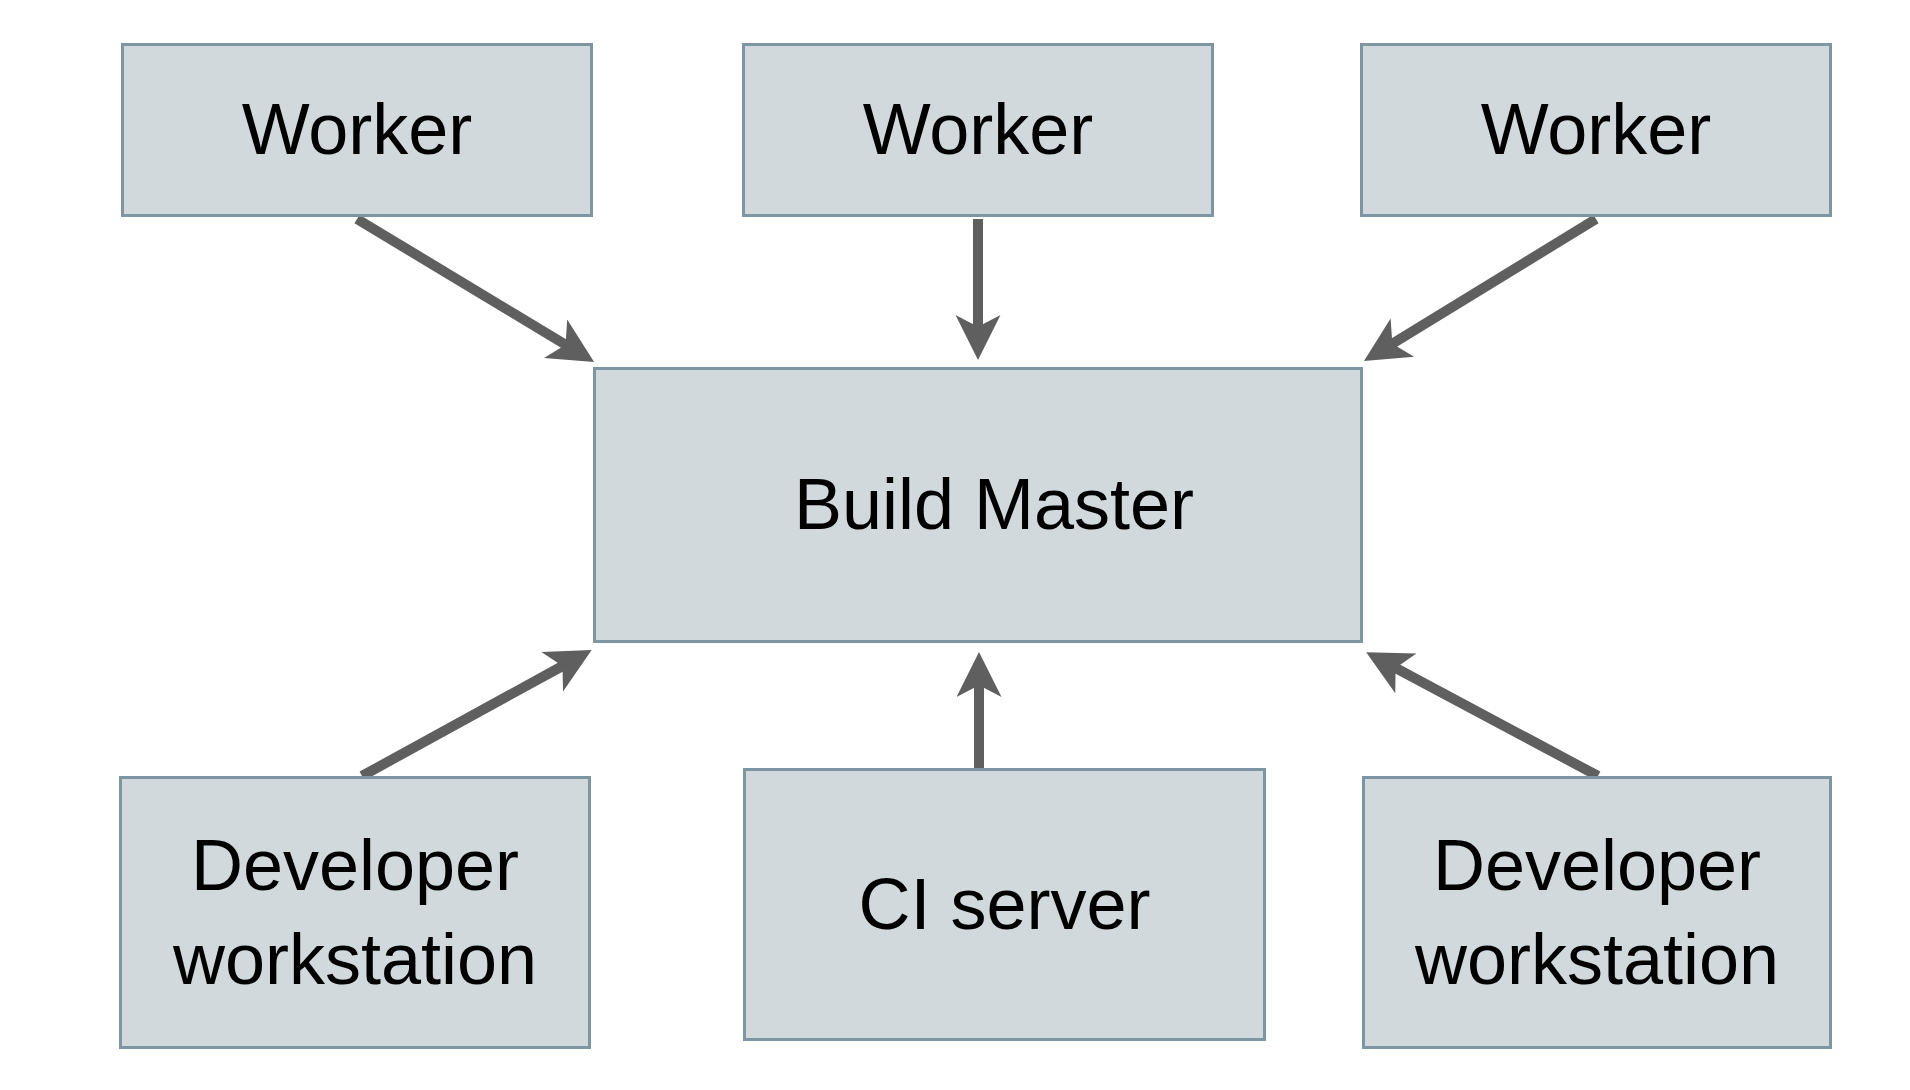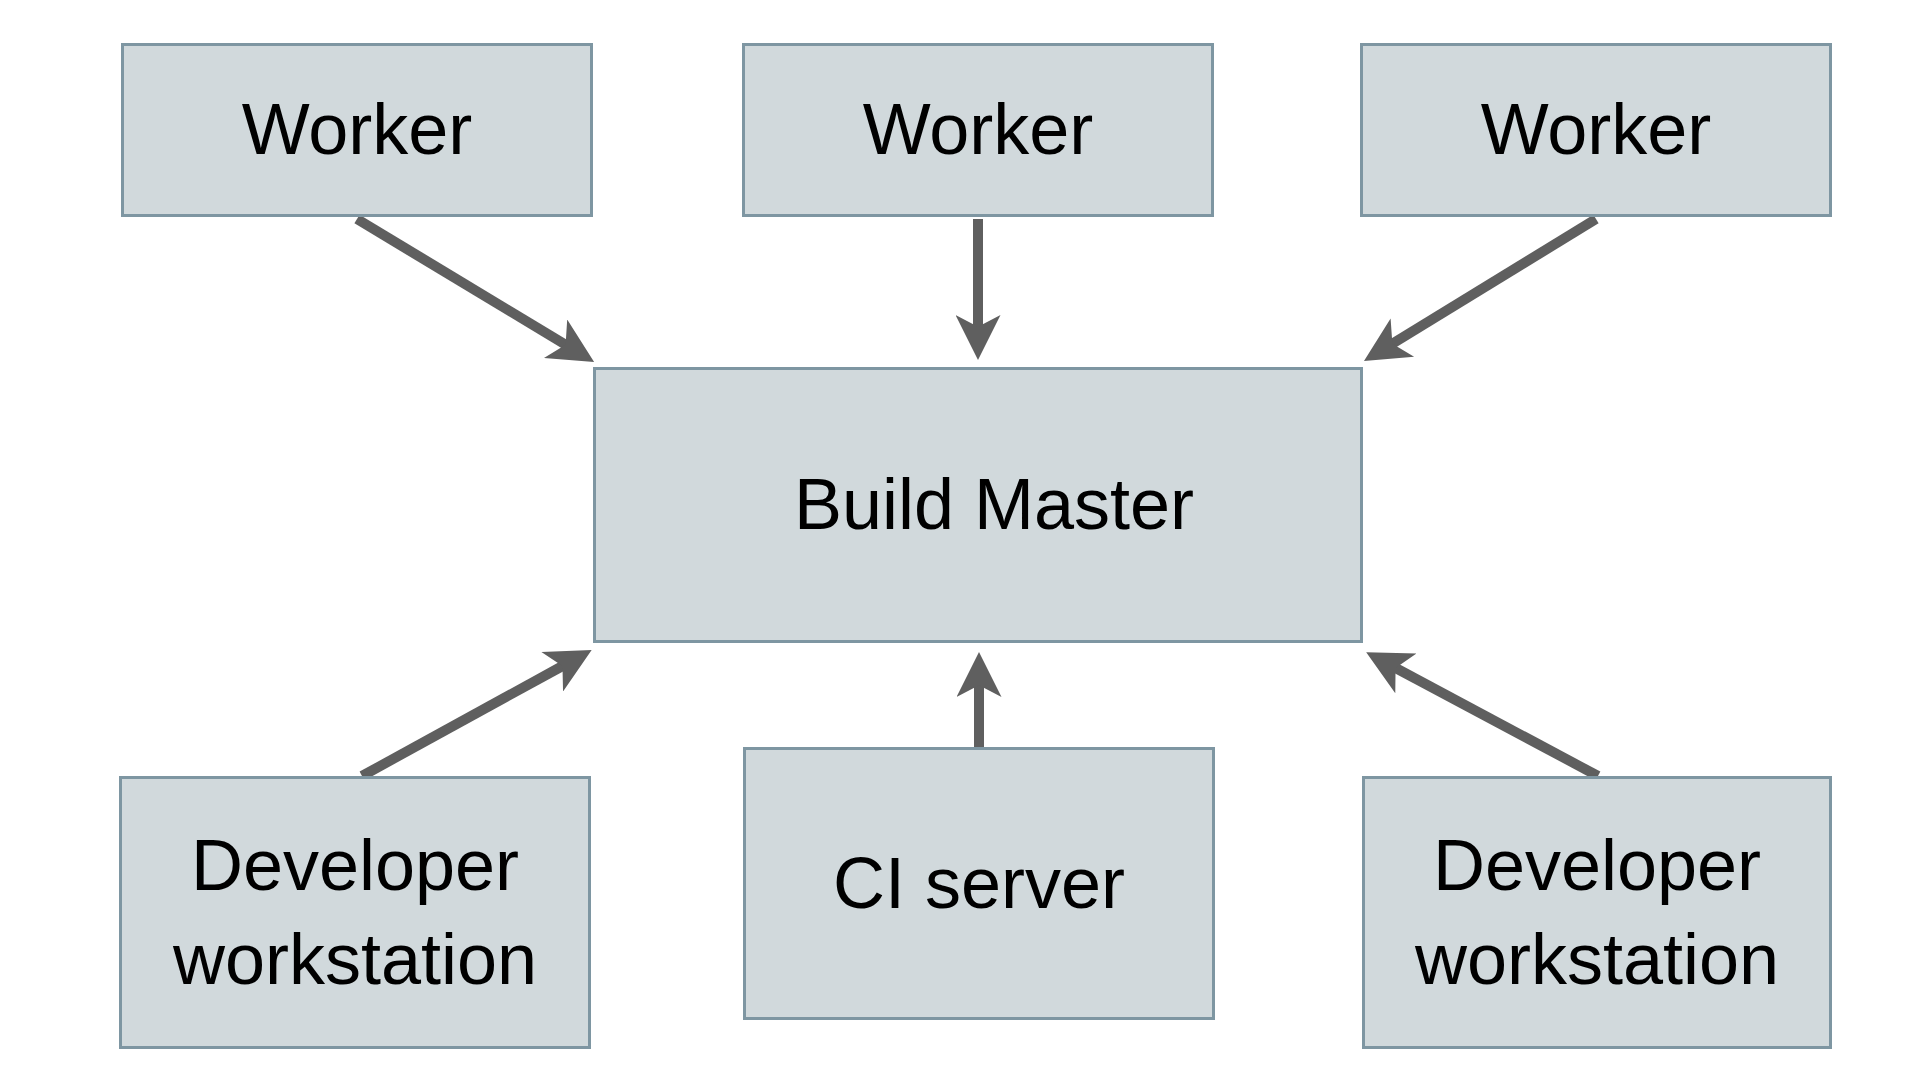--- a/index.html
+++ b/index.html
@@ -48,21 +48,21 @@
     padding: 0 10px;
   }
   
   .node-worker-1 { left: 121px;  top: 43px;  width: 472px; height: 174px; }
   .node-worker-2 { left: 742px;  top: 43px;  width: 472px; height: 174px; }
   .node-worker-3 { left: 1360px; top: 43px;  width: 472px; height: 174px; }
   
   .node-build-master { left: 593px; top: 367px; width: 770px; height: 276px; padding-left: 42px; }
   
   .node-dev-left  { left: 119px;  top: 776px; width: 472px; height: 273px; }
-  .node-ci-server { left: 743px;  top: 747px; width: 472px; height: 273px; text-align: right; }
+  .node-ci-server { left: 743px;  top: 768px; width: 523px; height: 273px; text-align: right; }
   .node-dev-right { left: 1362px; top: 776px; width: 470px; height: 273px; }
 </style>
 </head>
 <body>
 
 <div class="canvas">
 
   <svg class="arrow-layer" viewBox="0 0 1910 1090" xmlns="http://www.w3.org/2000/svg" aria-hidden="true">
     <defs>
       <marker id="ah" viewBox="0 0 10 10" refX="4" refY="5" markerWidth="5" markerHeight="4.5" orient="auto" markerUnits="strokeWidth">

